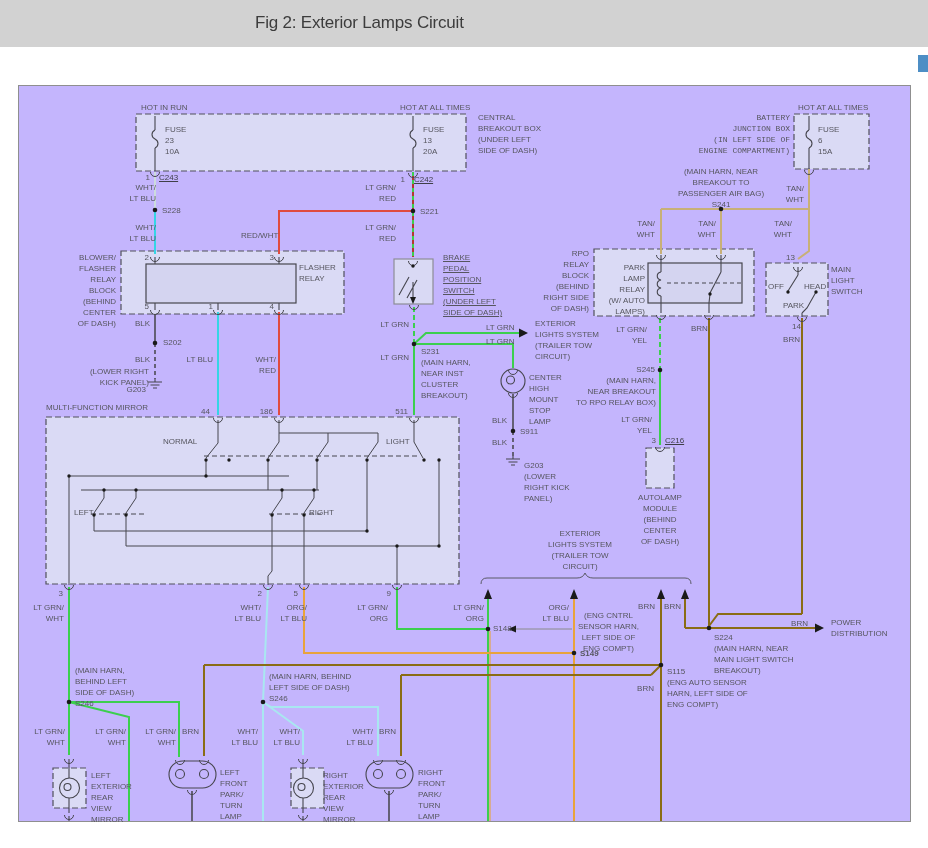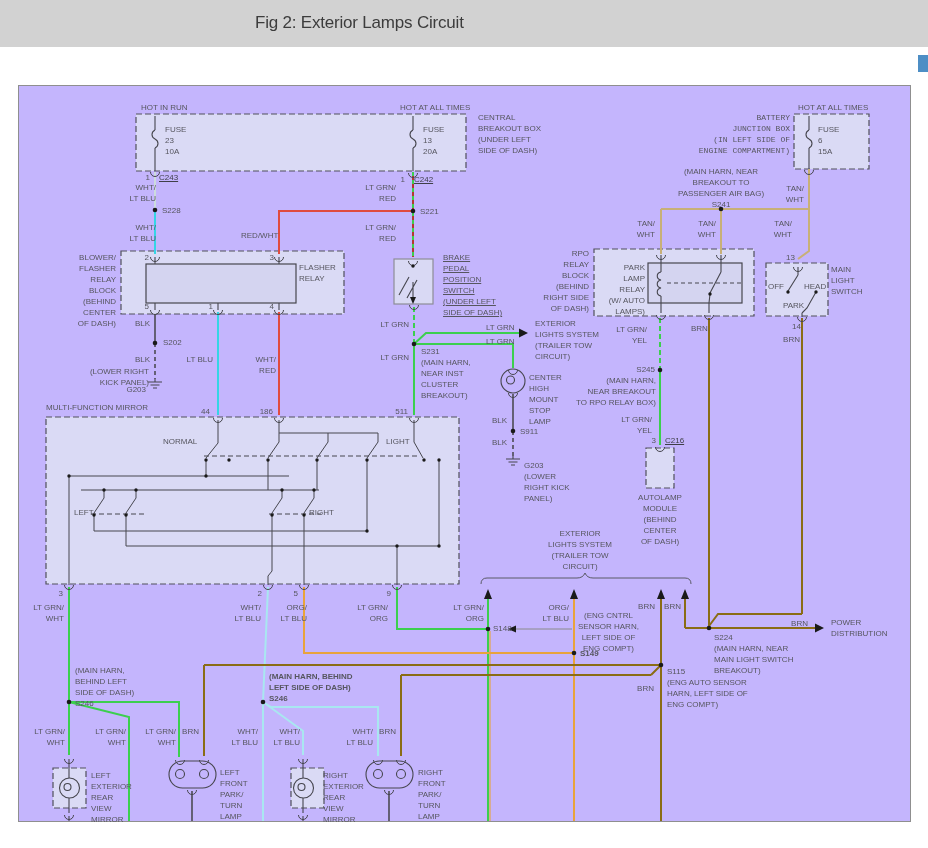--- a/index.html
+++ b/index.html
@@ -417,21 +417,21 @@
 (MAIN HARN, NEAR
 MAIN LIGHT SWITCH
 BREAKOUT)</div>
       <div class="lbl a-r" style="left: 789px; top: 532px;">BRN</div>
       <div class="lbl a-l" style="left: 812px; top: 531px;">POWER
 DISTRIBUTION</div>
       <div class="lbl a-l" style="left: 56px; top: 579px;">(MAIN HARN,
 BEHIND LEFT
 SIDE OF DASH)
 S246</div>
-      <div class="lbl a-l" style="left: 250px; top: 585px; font-weight: bold;">(MAIN HARN, BEHIND
+      <div class="lbl a-l" style="left: 250px; top: 585px;">(MAIN HARN, BEHIND
 LEFT SIDE OF DASH)
 S246</div>
       <div class="lbl a-r" style="left: 46px; top: 640px;">LT GRN/
 WHT</div>
       <div class="lbl a-r" style="left: 107px; top: 640px;">LT GRN/
 WHT</div>
       <div class="lbl a-r" style="left: 157px; top: 640px;">LT GRN/
 WHT</div>
       <div class="lbl a-r" style="left: 180px; top: 640px;">BRN</div>
       <div class="lbl a-r" style="left: 239px; top: 640px;">WHT/

